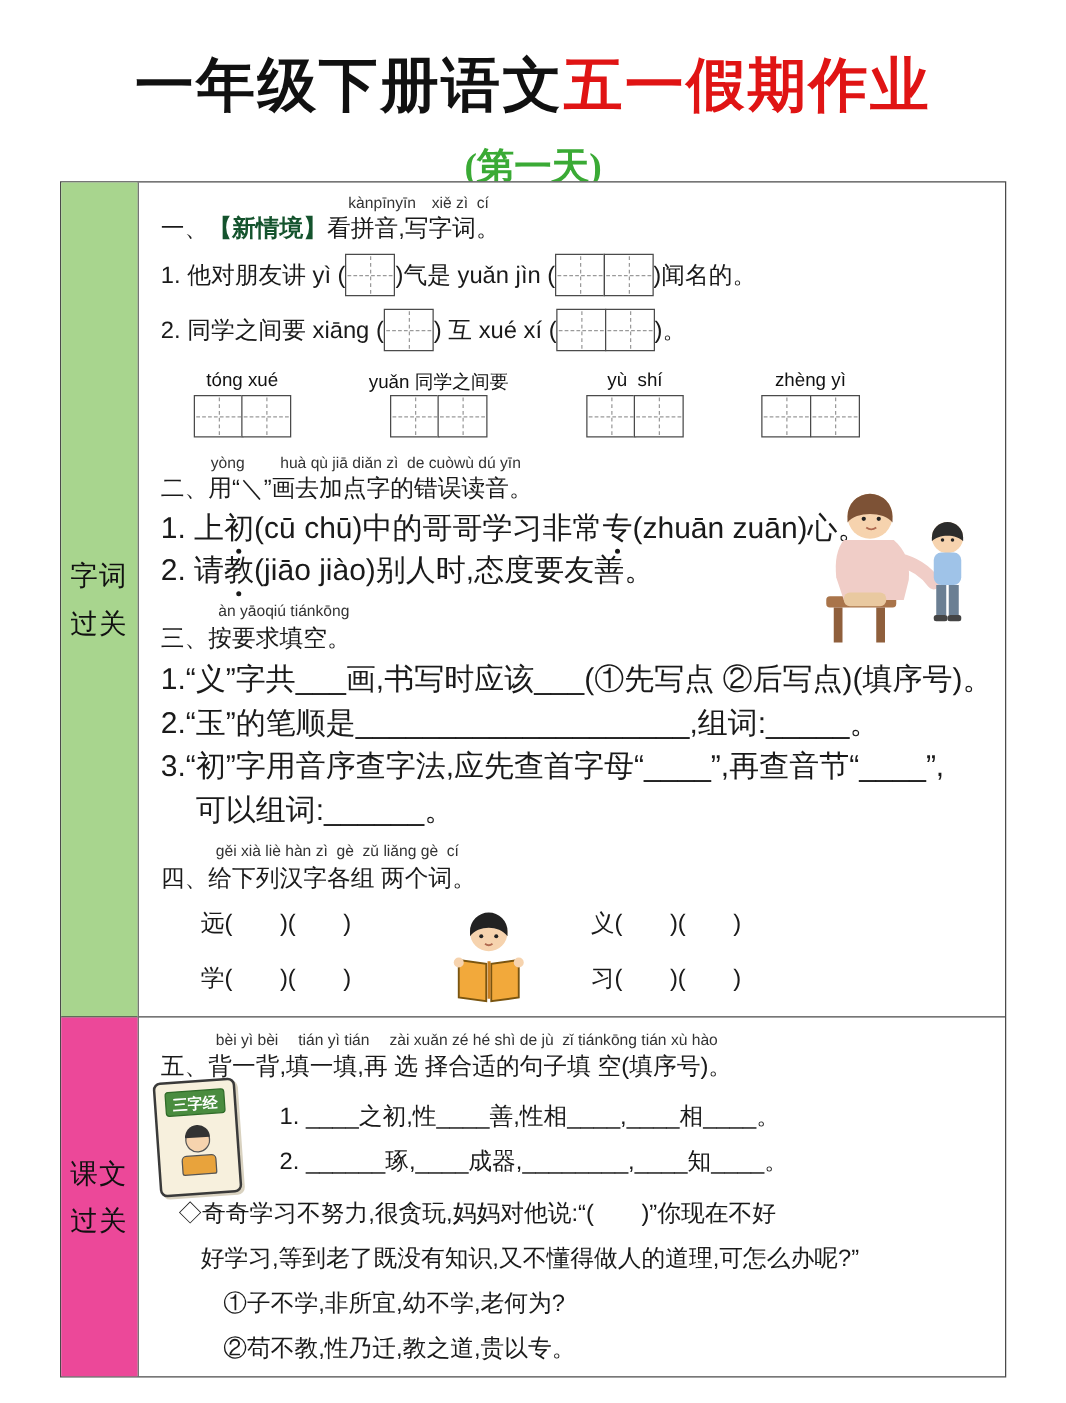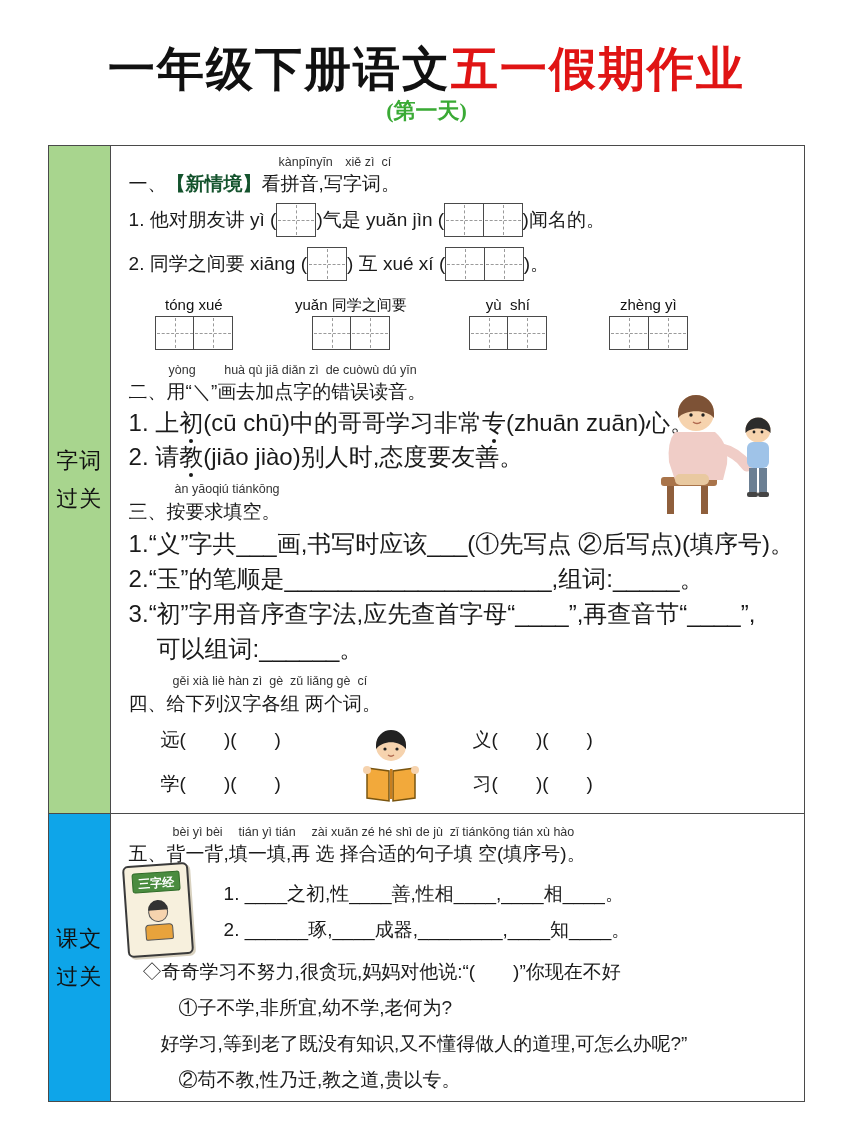--- a/index.html
+++ b/index.html
@@ -5,28 +5,28 @@
   * { margin:0; padding:0; box-sizing:border-box; }
   html,body { background:#ffffff; }
   body { font-family:"Liberation Sans", sans-serif; color:#1a1a1a; }
   .page { position:relative; width:853px; height:1122px; background:#fff; overflow:hidden; }
 
   
   .header { text-align:center; padding-top:42px; }
   .title { font-family:"Liberation Serif", serif; font-size:47px; font-weight:800; letter-spacing:2px; line-height:1.15; }
   .title .t-black { color:#111; }
   .title .t-red { color:#e01414; }
-  .subtitle { margin-top:0; font-size:22px; font-weight:800; color:#3aaa35; font-family:"Liberation Serif", serif; }
+  .subtitle { margin-top:17px; font-size:30px; font-weight:800; color:#3aaa35; font-family:"Liberation Serif", serif; }
 
   
   .sheet { position:absolute; left:48px; top:145px; width:757px; height:957px; border:1.6px solid #4a4a4a; display:flex; background:#fff; }
   .sidebar { width:70px; display:flex; flex-direction:column; border-right:1.6px solid #4a4a4a; }
   .side-sec { display:flex; align-items:center; justify-content:center; }
   .side-green { height:668px; background:#a8d58e; border-bottom:1.6px solid #4a4a4a; }
-  .side-orange { height:287px; background:#0ea5e9; }
+  .side-orange { height:287px; background:#ec4899; }
   .side-label { text-align:center; font-size:22px; line-height:38px; letter-spacing:1px; color:#111; }
 
   .main { flex:1; display:flex; flex-direction:column; }
   .part { position:relative; overflow:hidden; }
   .part1 { height:668px; padding:8px 10px 0 18px; border-bottom:1.6px solid #4a4a4a; }
   .part2 { height:287px; padding:10px 10px 0 18px; }
 
   
   .pinyin { font-size:12.5px; color:#333; height:16px; white-space:pre; }
   .heading { font-size:19px; height:28px; line-height:28px; white-space:nowrap; }
@@ -226,22 +226,22 @@
       </div>
 
       <div class="part part2">
         <div class="pinyin" style="margin-left:44px;">bèi yì bèi　 tián yì tián　 zài xuǎn zé hé shì de jù  zǐ tiánkōng tián xù hào</div>
         <div class="heading">
           <span>五、</span><span>背一背,填一填,再 选 择合适的句子填 空(填序号)。</span>
         </div>
         <div class="p2-line" style="margin-top:8px; margin-left:95px;">1. ____之初,性____善,性相____,____相____。</div>
         <div class="p2-line" style="margin-left:95px;">2. ______琢,____成器,________,____知____。</div>
         <div class="p2-line" style="margin-top:6px; margin-left:14px;">◇奇奇学习不努力,很贪玩,妈妈对他说:“(　　)”你现在不好</div>
+        <div class="p2-line" style="margin-left:32px;">好学习,等到老了既没有知识,又不懂得做人的道理,可怎么办呢?”</div>
         <div class="p2-line" style="margin-left:50px;">①子不学,非所宜,幼不学,老何为?</div>
-        <div class="p2-line" style="margin-left:32px;">好学习,等到老了既没有知识,又不懂得做人的道理,可怎么办呢?”</div>
         <div class="p2-line" style="margin-left:50px;">②苟不教,性乃迁,教之道,贵以专。</div>
 
         <div class="book">
           <div class="book-banner">三字经</div>
           <div class="book-face"></div>
           <div class="book-body"></div>
         </div>
       </div>
 
     </div>

